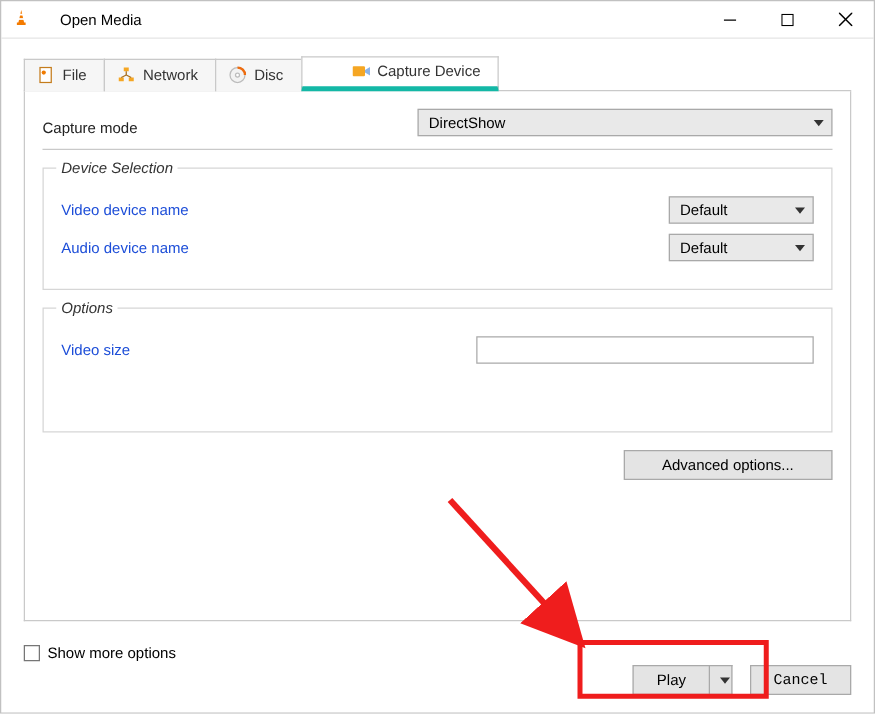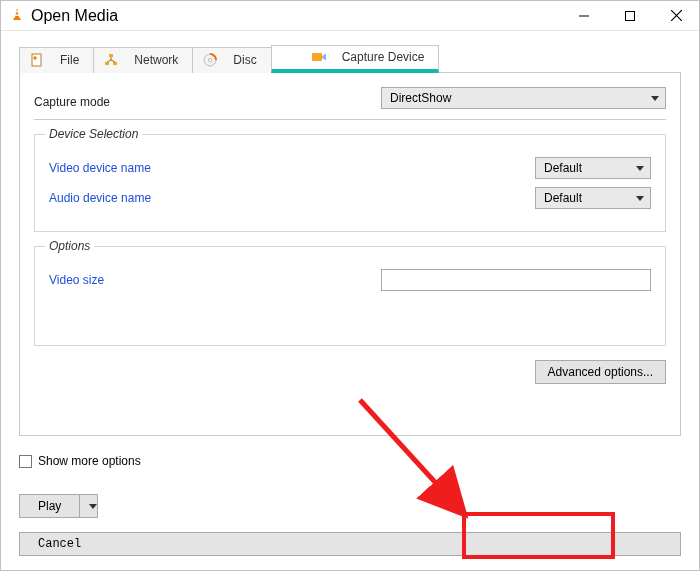--- a/index.html
+++ b/index.html
@@ -23,22 +23,22 @@
     background: #fff;
   }
   .titlebar {
     height: 30px;
     display: flex;
     align-items: center;
     padding: 0 0 0 8px;
     border-bottom: 1px solid #e5e5e5;
   }
   .titlebar .title {
-    margin-left: 6px;
-    font-size: 16px;
+    margin-left: 23px;
+    font-size: 12px;
     text-align: center;
   }
   .titlebar .spacer { flex: 1; }
   .win-btn {
     width: 46px;
     height: 30px;
     display: flex;
     align-items: center;
     justify-content: center;
     color: #333;
@@ -54,21 +54,21 @@
   .tabs-bar {
     display: flex;
     align-items: flex-end;
     position: relative;
     border-bottom: 1px solid #c9c9c9;
     height: 28px;
   }
   .tab {
     display: flex;
     align-items: center;
-    gap: 16px;
+    gap: 6px;
     padding: 4px 14px 5px 10px;
     border: 1px solid #c9c9c9;
     border-bottom: none;
     background: #f6f6f6;
     margin-right: -1px;
     height: 26px;
     position: relative;
     top: 1px;
     color: #333;
     cursor: default;
@@ -100,21 +100,21 @@
   .dropdown {
     display: flex;
     align-items: center;
     justify-content: space-between;
     border: 1px solid #a9a9a9;
     background: #e9e9e9;
     height: 22px;
     padding: 0 6px 0 8px;
     cursor: default;
   }
-  .dropdown.big { flex: 1; background: #e9e9e9; margin-left: 47px; }
+  .dropdown.big { flex: 1; background: #e9e9e9; }
   .dropdown .v { font-size: 12px; }
   .caret-down {
     width: 0; height: 0;
     border-left: 4px solid transparent;
     border-right: 4px solid transparent;
     border-top: 5px solid #333;
     margin-left:8px;
   }
   .hrline {
     border: none;
@@ -154,47 +154,46 @@
     background:#fff;
   }
   .adv-row {
     display: flex;
     justify-content: flex-end;
     margin-bottom: 4px;
   }
   .btn {
     border: 1px solid #a9a9a9;
     background: #e4e4e4;
-    padding: 4px 12px;
+    padding: 4px 30px;
     font-size: 12px;
     cursor: default;
     display: inline-flex;
     align-items: center;
     gap: 6px;
     height: 24px;
   }
   .footer {
     padding: 8px 18px 14px 18px;
   }
   .check-row {
     display: flex;
     align-items: center;
     gap: 6px;
-    margin-bottom: 26px;
+    margin-bottom: 3px;
   }
   .checkbox {
     width: 13px; height: 13px;
     border: 1px solid #767676;
     background: #fff;
   }
   .foot-btns {
     display: flex;
     justify-content: flex-end;
     gap: 14px;
-    flex-direction: column;
   }
   .play-wrap {
     display: inline-flex;
   }
   .play-main {
     border: 1px solid #a9a9a9;
     background: #e4e4e4;
     padding: 4px 18px;
     height: 24px;
     display:flex;align-items:center;

